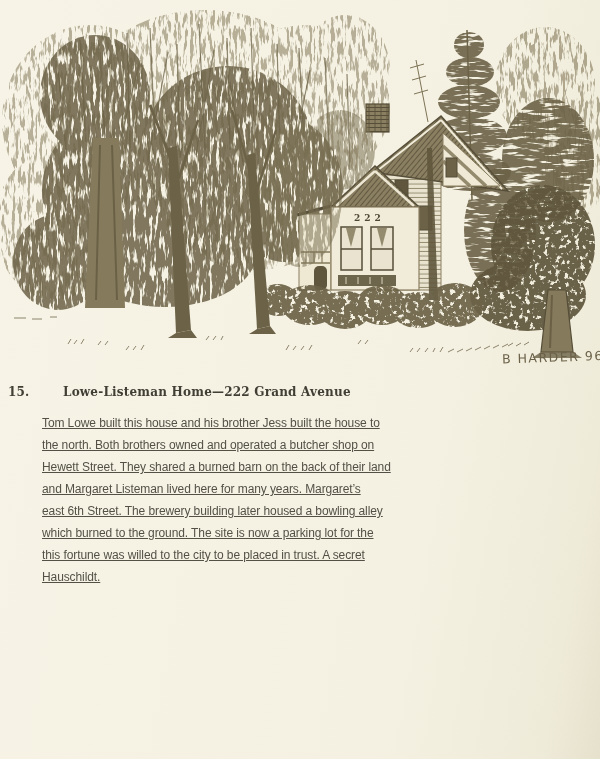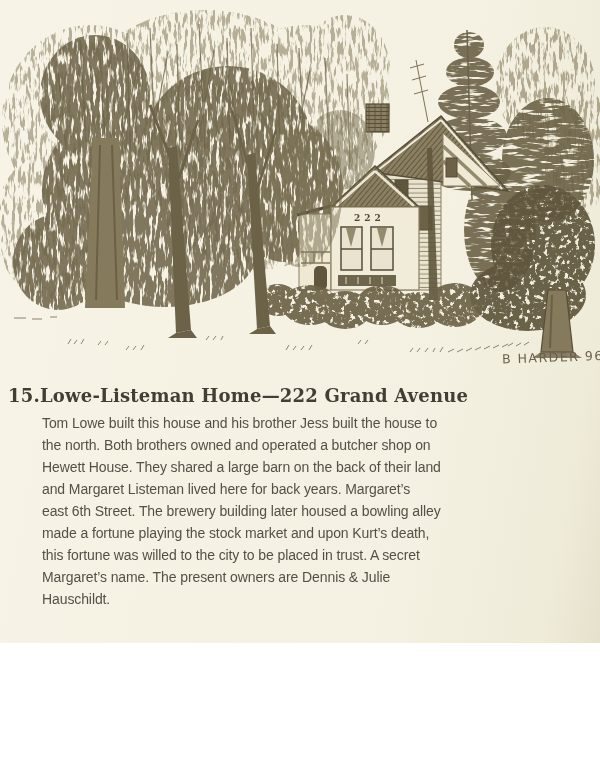--- a/index.html
+++ b/index.html
@@ -1,38 +1,39 @@
 <!DOCTYPE html>
 <html><head>
 <meta charset="utf-8">
 <style>
   html,body{margin:0;padding:0;}
   .page{
     position:relative;
-    width:600px;height:643px;
+    width:600px;height:759px;
     background:linear-gradient(100deg,#f7f4e7 0%,#f4f1e2 70%,#efebd9 92%,#e6e1cc 100%);
     overflow:hidden;
     font-family:"Liberation Sans",sans-serif;
   }
   .illustration{position:absolute;top:0;left:0;}
   .entry-heading{
     position:absolute;top:385px;left:8px;width:584px;
     display:flex;align-items:baseline;
     font-family:"DejaVu Serif","Liberation Serif",serif;
-    font-weight:bold;font-size:18px;color:#413f35;letter-spacing:.2px;
+    font-weight:bold;font-size:12px;color:#413f35;letter-spacing:.2px;
   }
   .entry-number{width:32px;flex:0 0 auto;}
-  .entry-title{flex:1;}
+  .entry-title{flex:1;margin-left:23px;}
   .entry-body{
     position:absolute;top:412px;left:42px;width:548px;
     color:#535146;
   }
   .body-line{
-    font-size:14px;line-height:22px;white-space:nowrap;
+    font-size:12px;line-height:22px;white-space:nowrap;
     letter-spacing:-0.1px;
+    text-decoration:underline;
   }
 </style>
 </head>
 <body>
 
 <div class="page">
 
   <svg class="illustration" width="600" height="380" viewBox="0 0 600 380">
     <defs>
 
@@ -263,22 +264,21 @@
   </svg>
 
   <div class="entry-heading">
     <span class="entry-number">15.</span>
     <span class="entry-title">Lowe-Listeman Home—222 Grand Avenue</span>
   </div>
 
   <div class="entry-body">
       <div class="body-line">Tom Lowe built this house and his brother Jess built the house to</div>
       <div class="body-line">the north. Both brothers owned and operated a butcher shop on</div>
-      <div class="body-line">Hewett House. They shared a large barn on the back of their land</div>
-      <div class="body-line">and Margaret Listeman lived here for back years. Margaret’s</div>
+      <div class="body-line">Hewett Street. They shared a burned barn on the back of their land</div>
+      <div class="body-line">and Margaret Listeman lived here for many years. Margaret’s</div>
       <div class="body-line">east 6th Street. The brewery building later housed a bowling alley</div>
-      <div class="body-line">made a fortune playing the stock market and upon Kurt’s death,</div>
+      <div class="body-line">which burned to the ground. The site is now a parking lot for the</div>
       <div class="body-line">this fortune was willed to the city to be placed in trust. A secret</div>
-      <div class="body-line">Margaret’s name. The present owners are Dennis &amp; Julie</div>
       <div class="body-line">Hauschildt.</div>
     </div>
 
 </div>
 
 </body></html>

